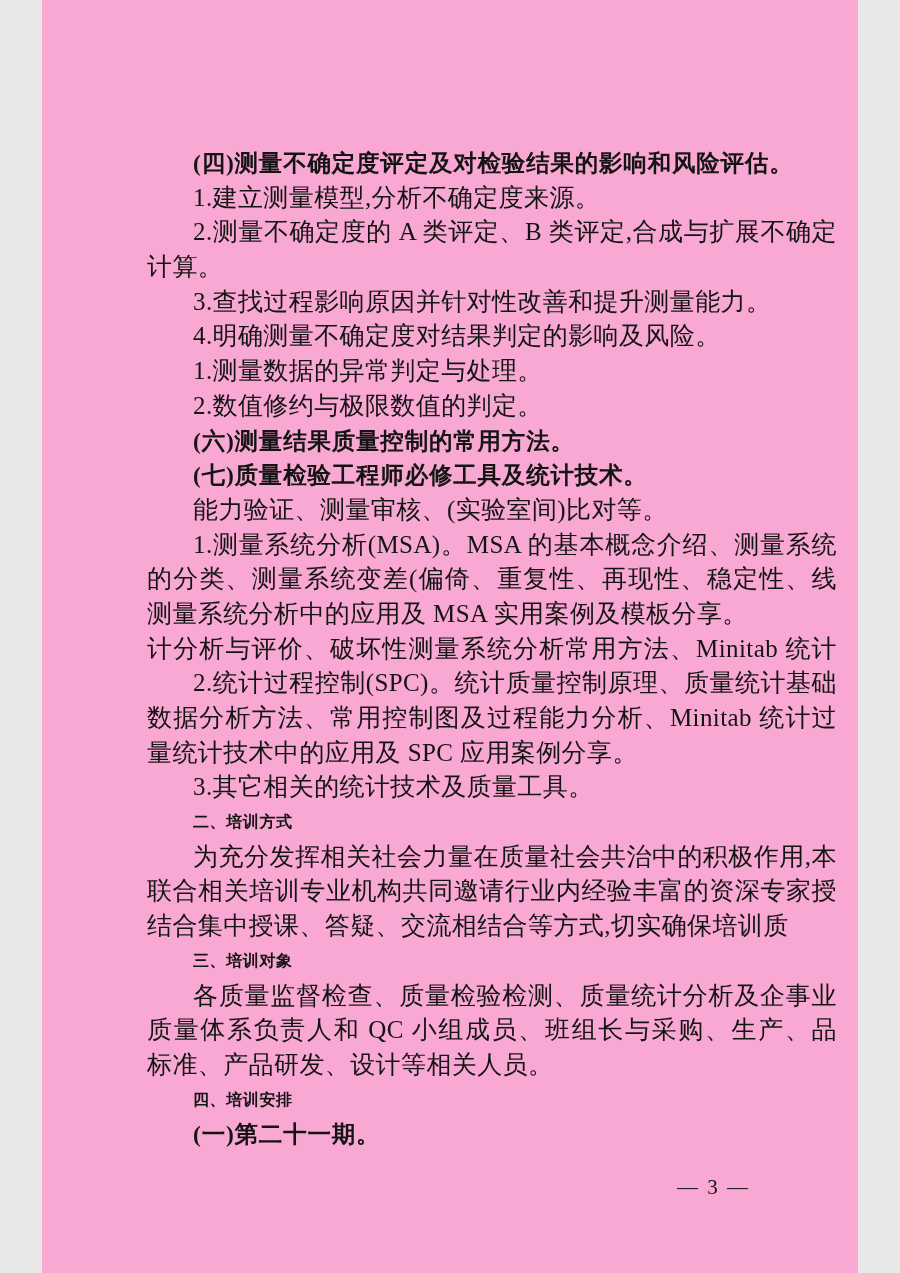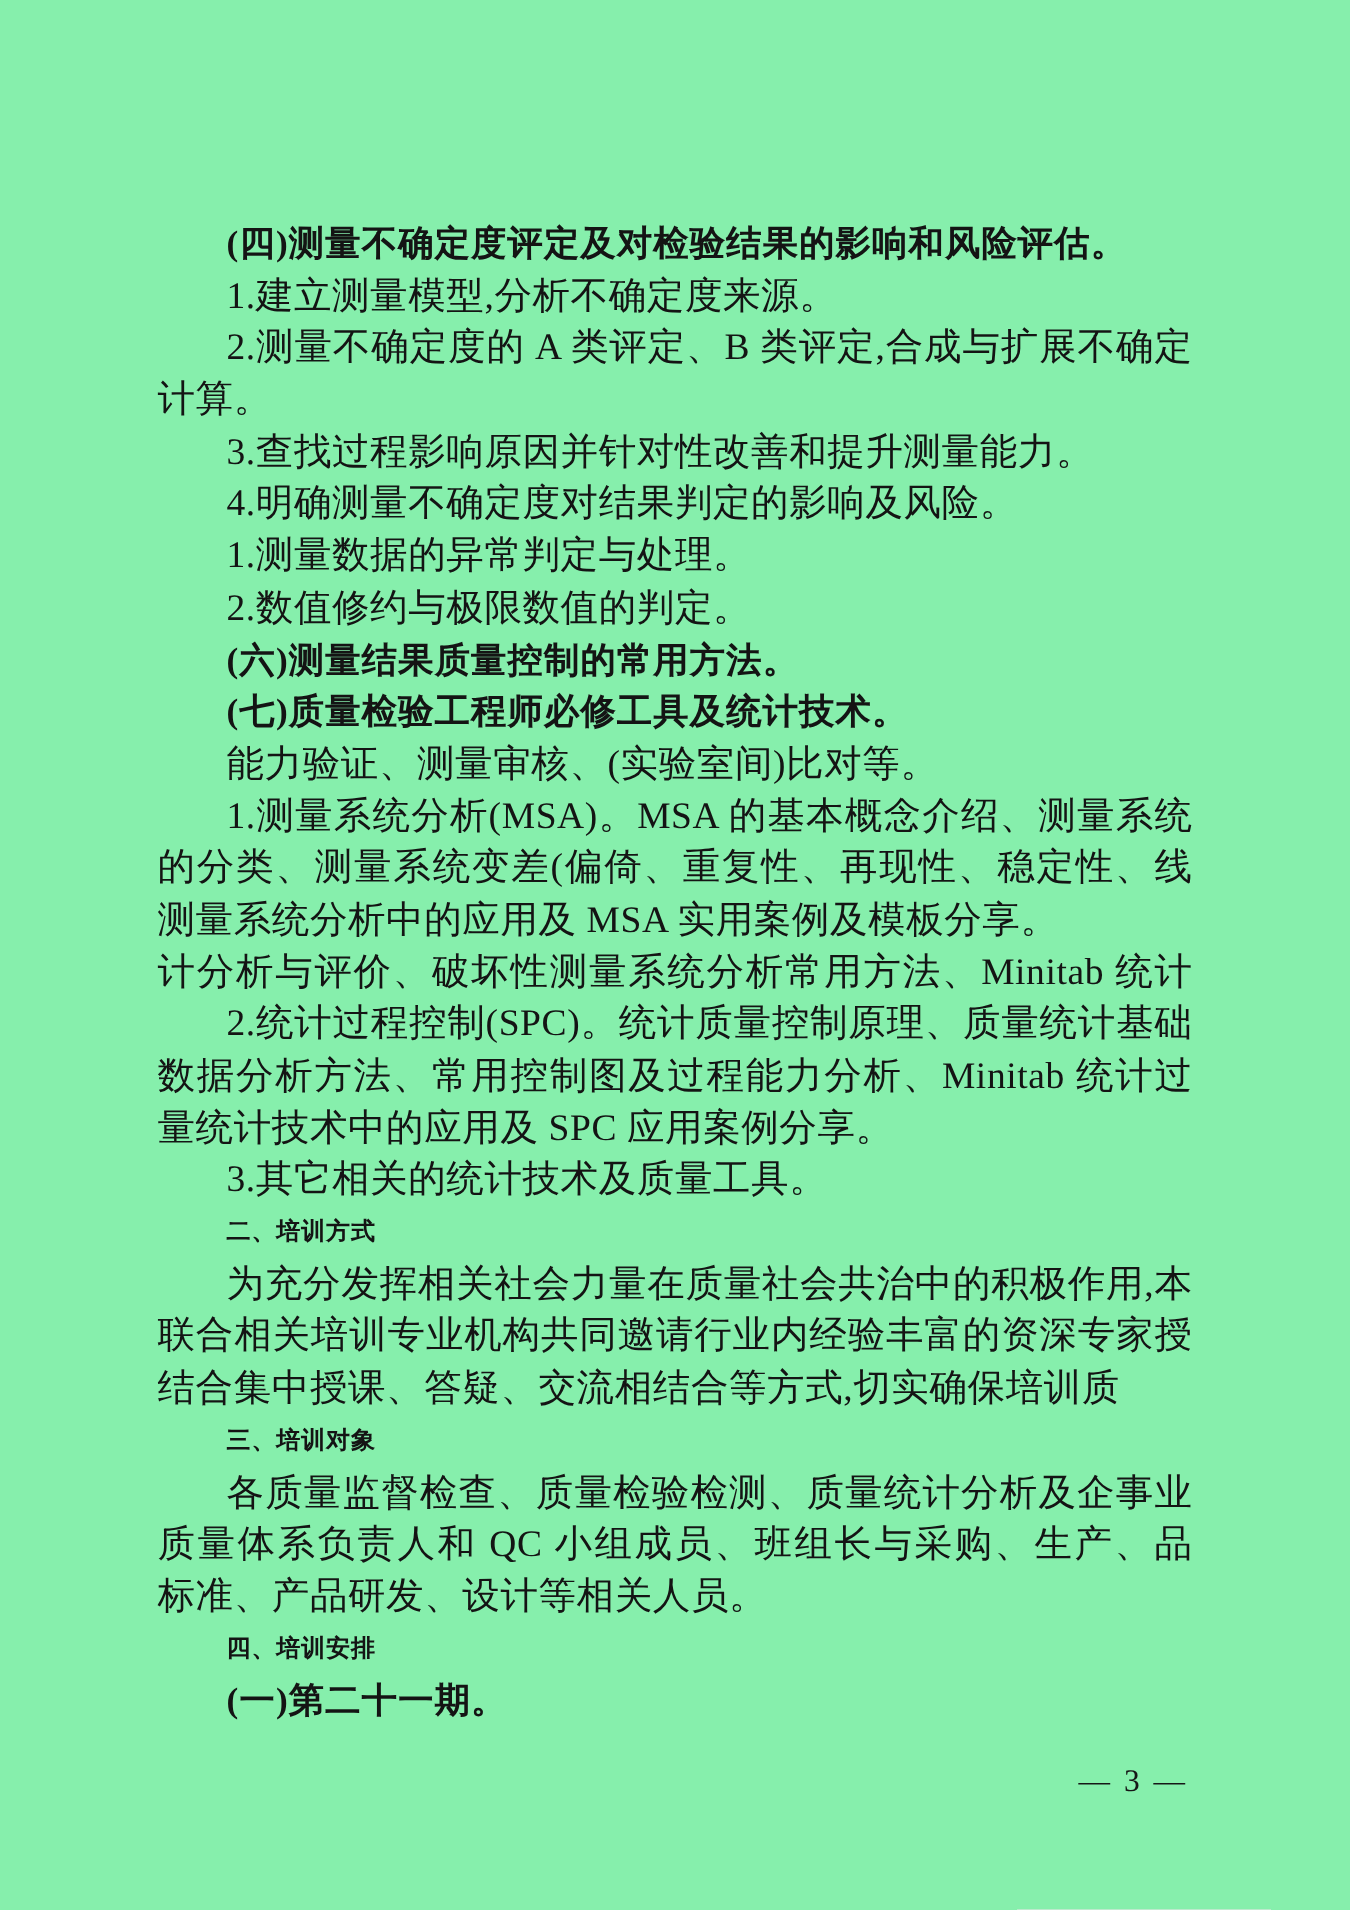--- a/index.html
+++ b/index.html
@@ -2,24 +2,24 @@
 <html><head>
 <meta charset="utf-8">
 <style>
   html, body {
     margin: 0;
     padding: 0;
     background: #e8e8e8;
   }
   .page {
     position: relative;
-    width: 900px;
+    width: 816px;
     height: 1273px;
     margin: 0 auto;
-    background: #86efac;
+    background: #f9a8d4;
     overflow: hidden;
     color: #141414;
   }
   .content {
     position: absolute;
     left: 105px;
     top: 146px;
     width: 690px;
   }
   .line {

